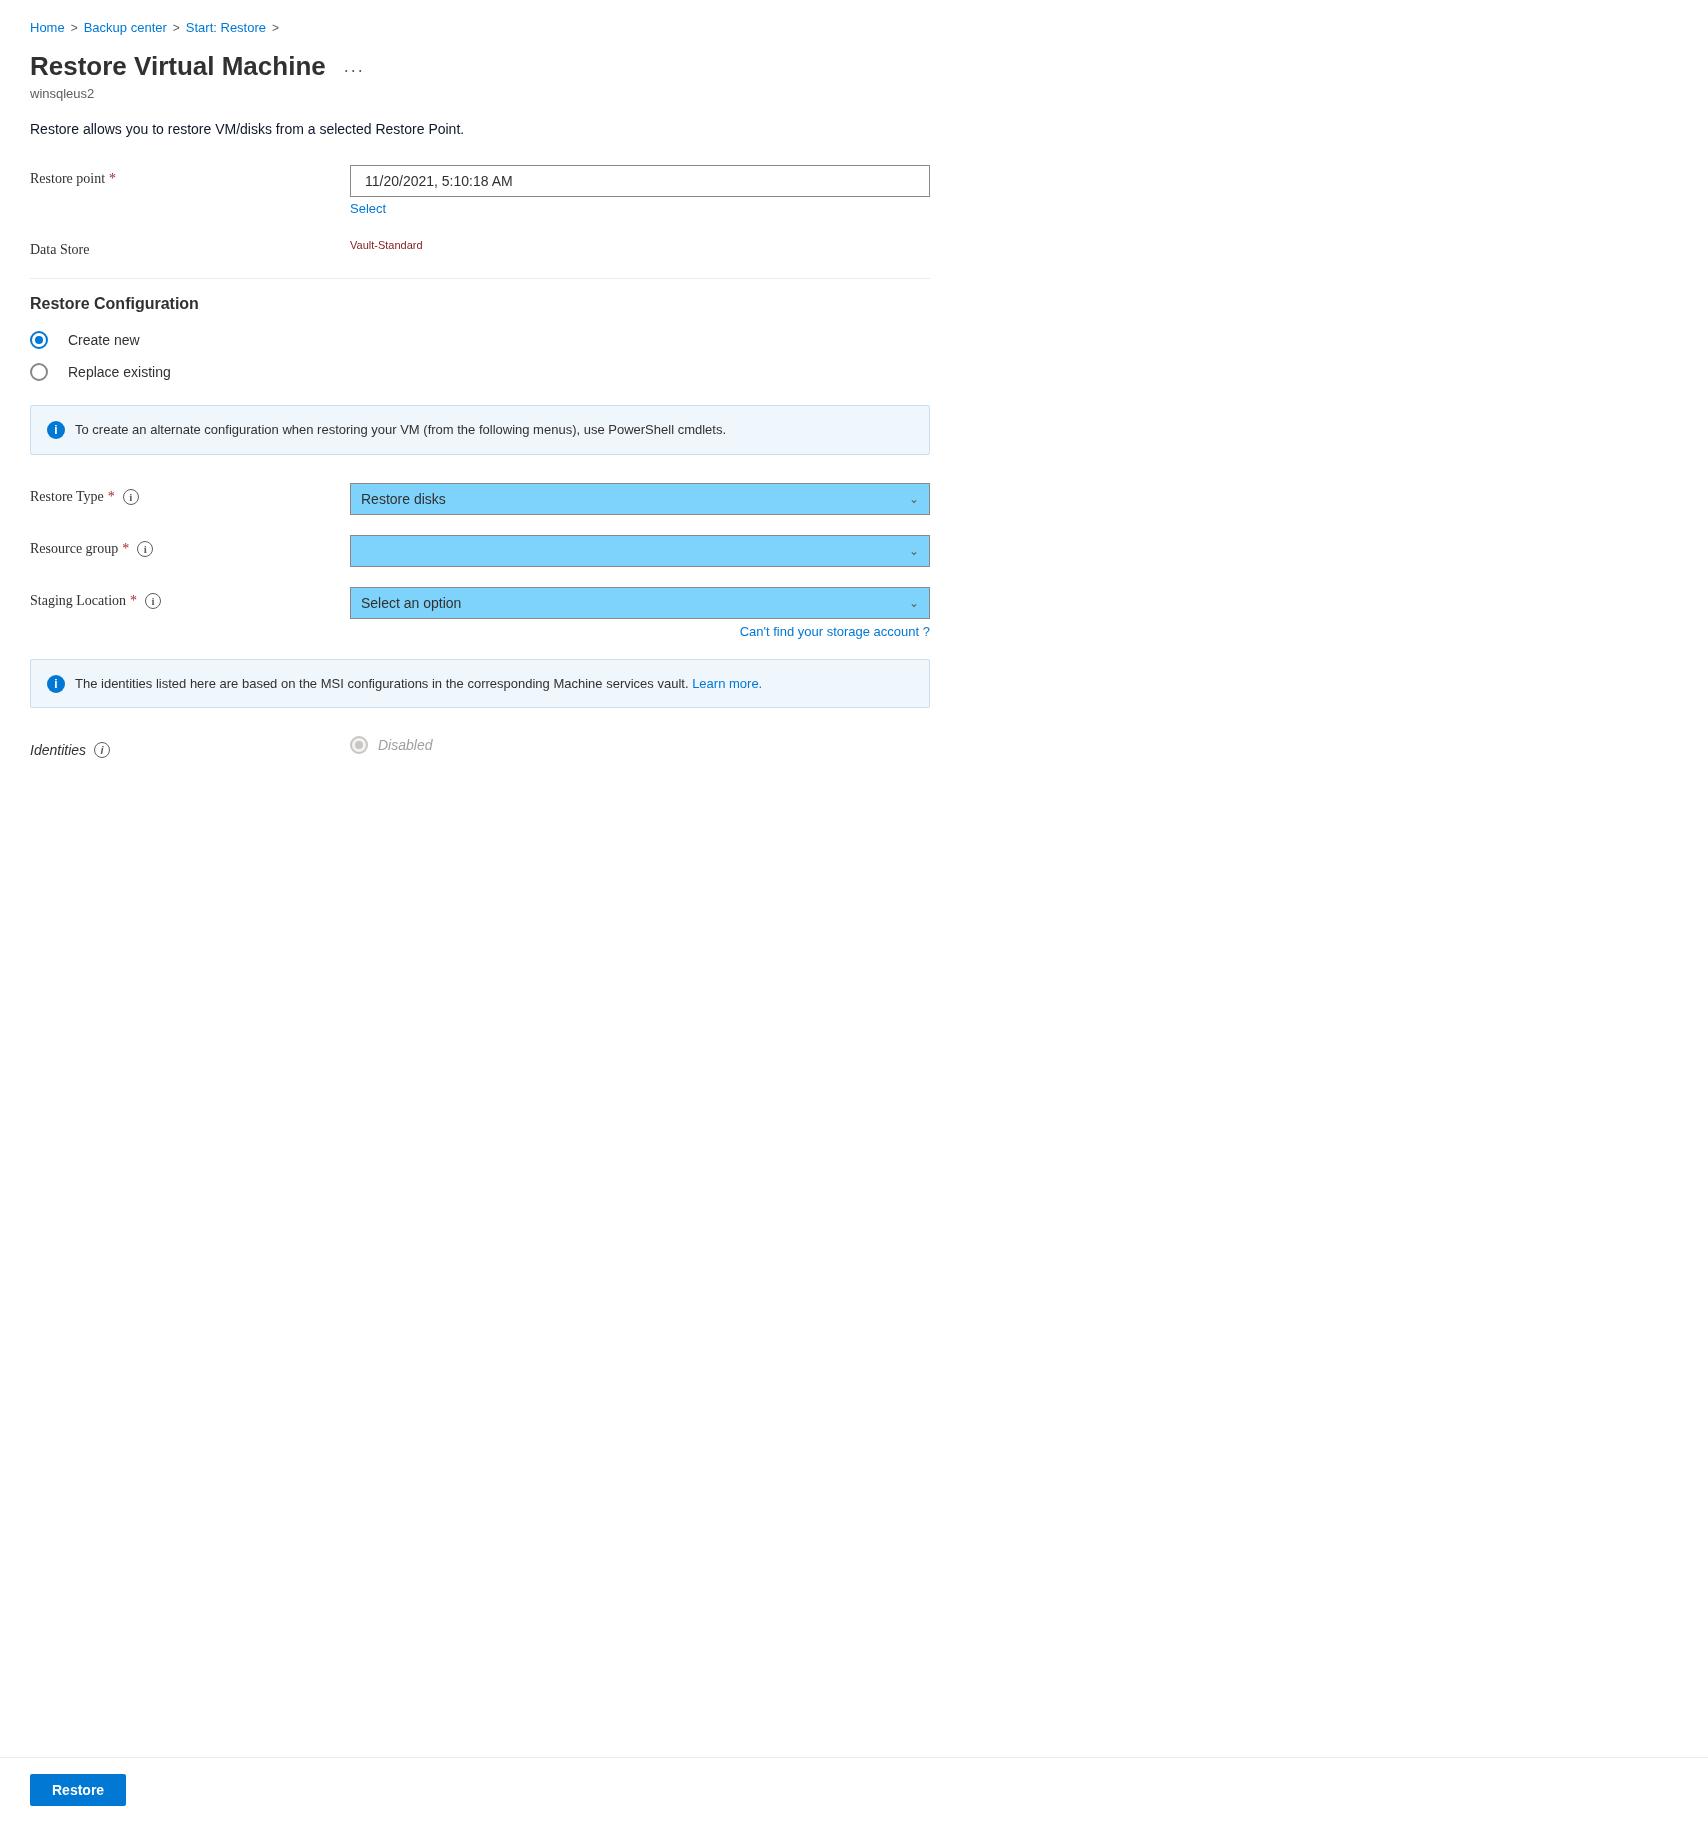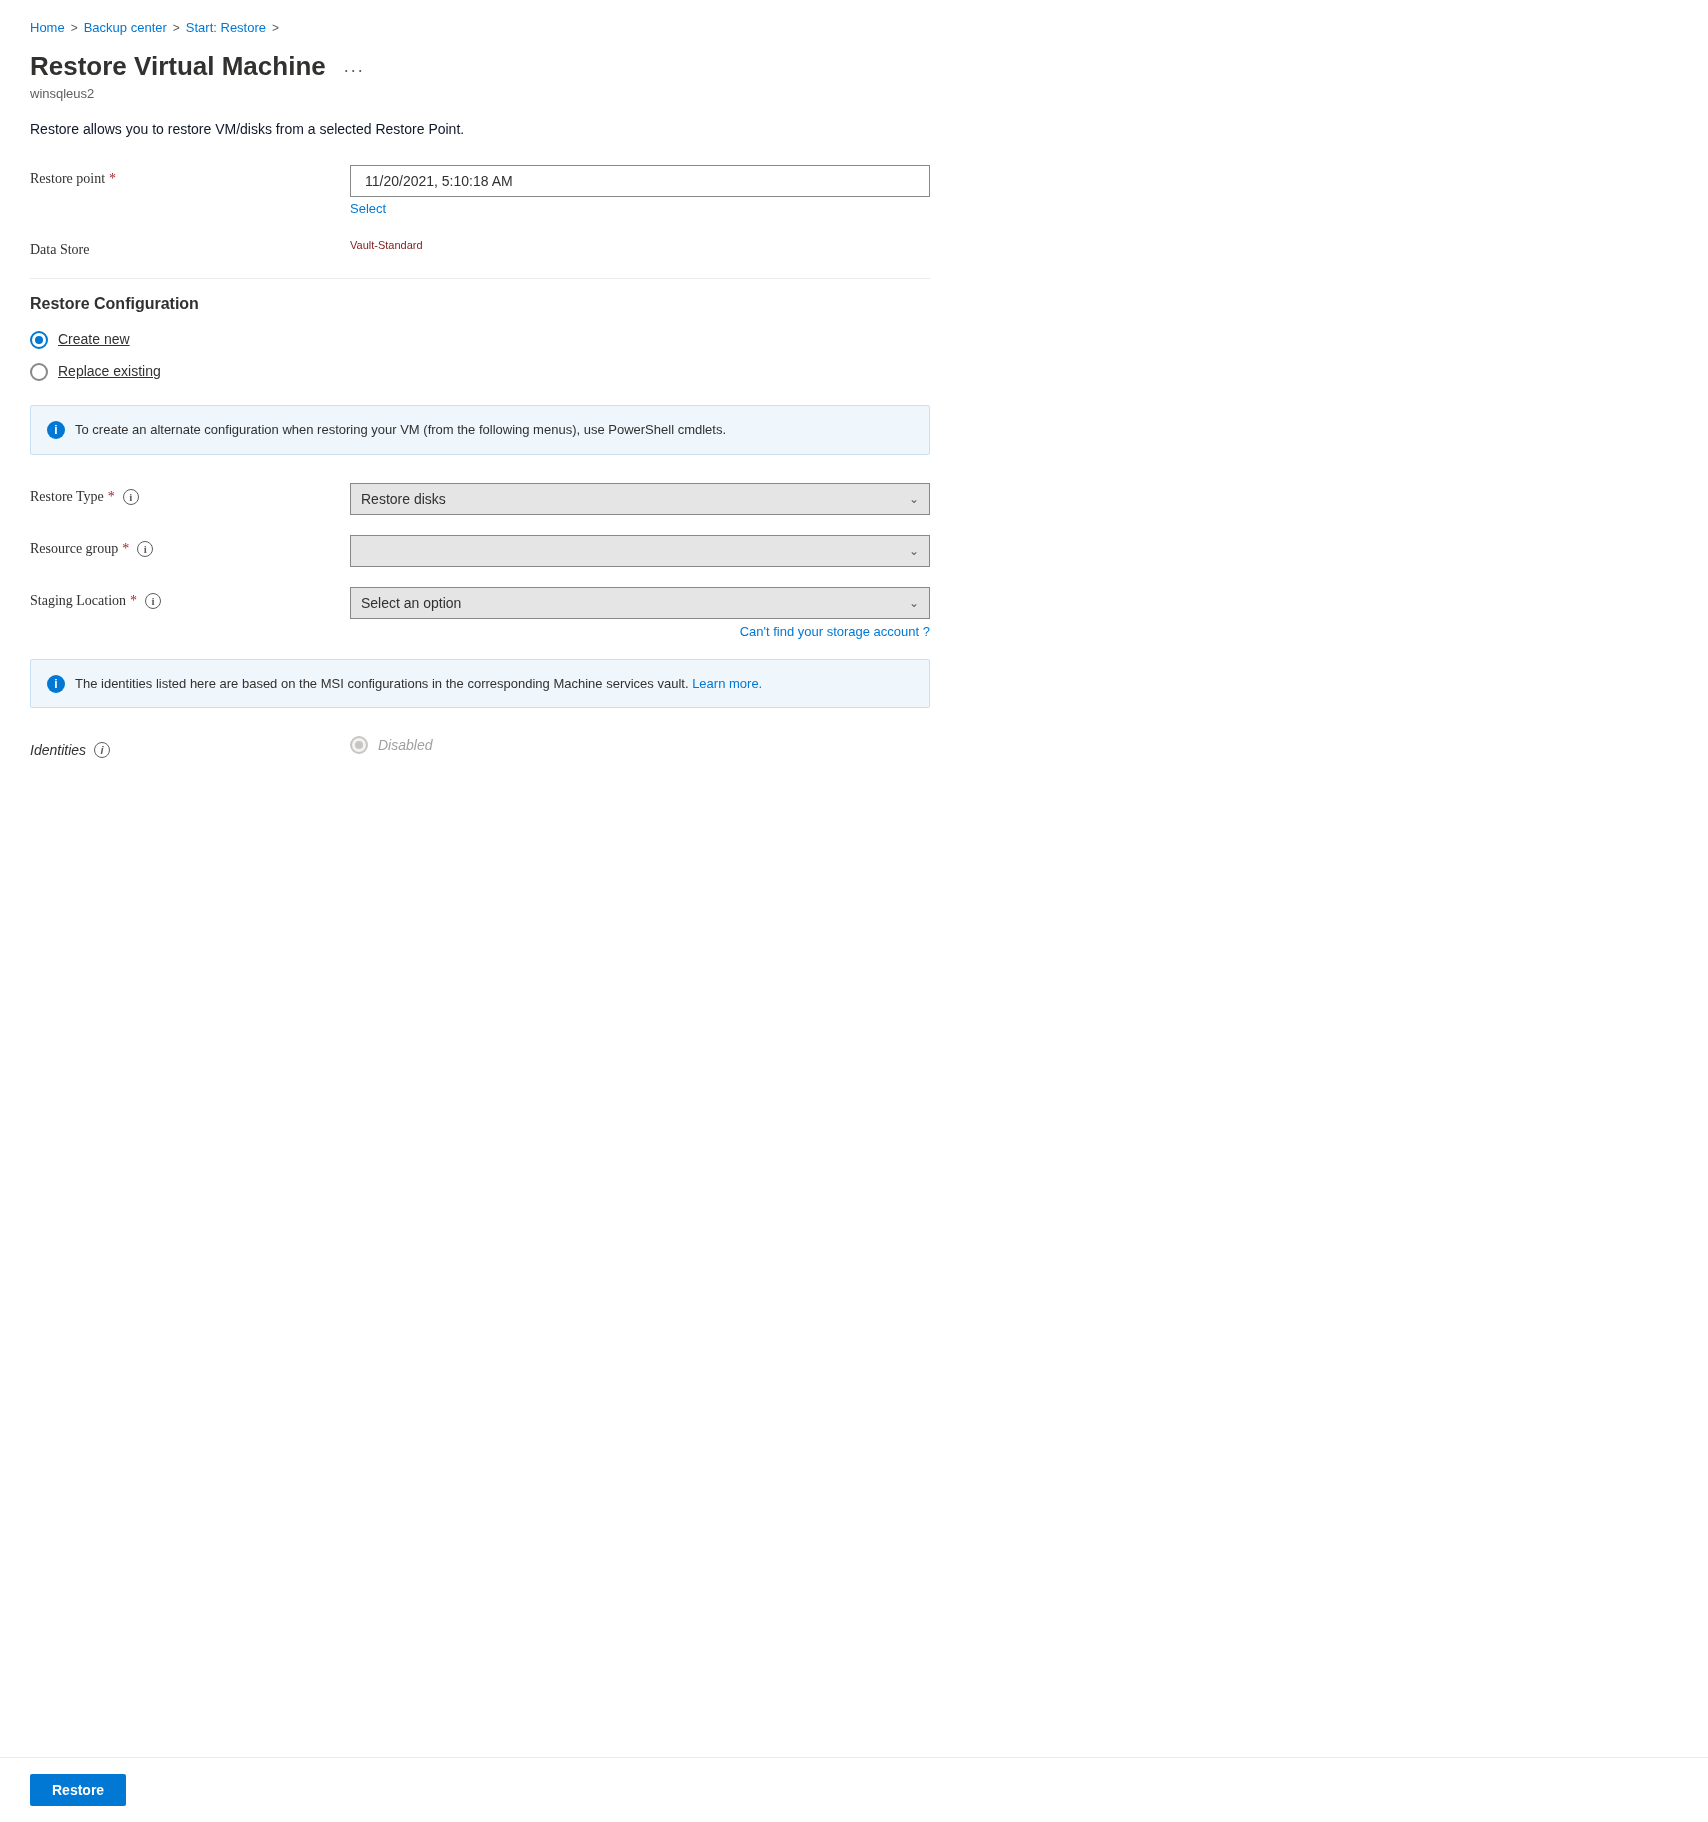--- a/index.html
+++ b/index.html
@@ -94,21 +94,21 @@
       background: #fff;
       height: 32px;
     }
     .select-input {
       width: 100%;
       max-width: 590px;
       border: 1px solid #8a8886;
       padding: 5px 10px;
       font-size: 14px;
       color: #323130;
-      background: #e5e5e5;
+      background: #7dd3fc;
       height: 32px;
       display: flex;
       align-items: center;
       justify-content: space-between;
       cursor: pointer;
       position: relative;
     }
     .select-input.empty {
       color: #605e5c;
     }
@@ -137,24 +137,23 @@
       margin-top: 10px;
     }
     .radio-group {
       display: flex;
       flex-direction: column;
       gap: 14px;
       margin-bottom: 24px;
     }
     .radio-item {
       display: flex;
-      align-items: flex-start;
-      gap: 10px;
-      cursor: pointer;
-      text-decoration: underline;
+      align-items: center;
+      gap: 20px;
+      cursor: pointer;
     }
     .radio-circle {
       width: 18px;
       height: 18px;
       border-radius: 50%;
       border: 2px solid #8a8886;
       display: flex;
       align-items: center;
       justify-content: center;
       background: #fff;

